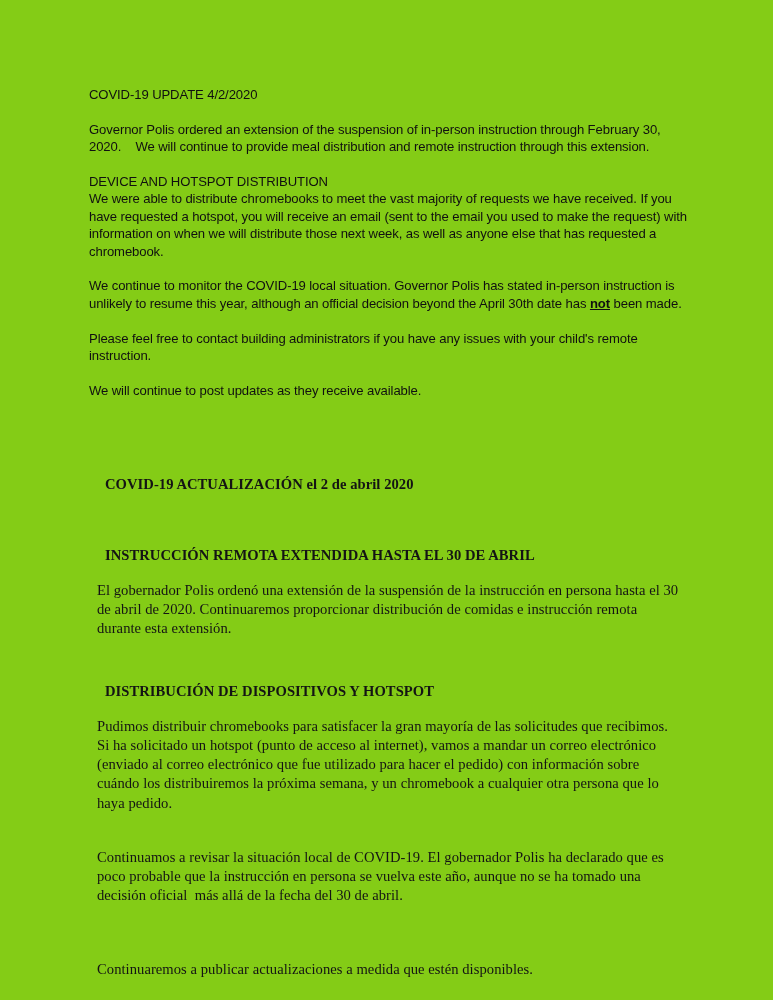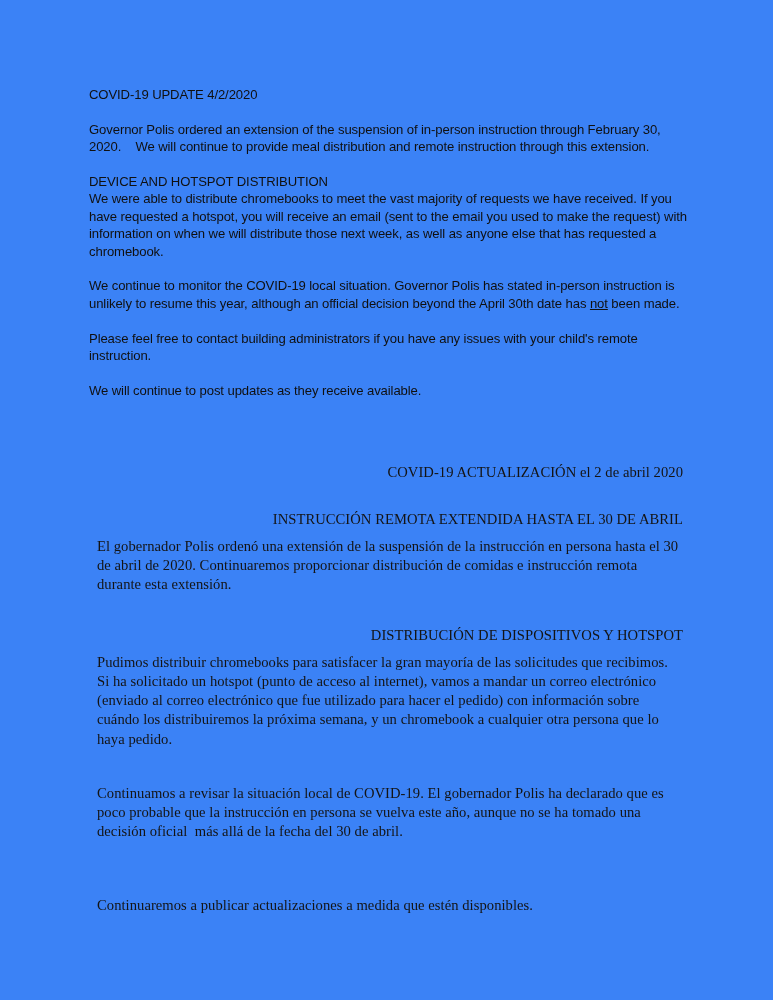--- a/index.html
+++ b/index.html
@@ -11,21 +11,21 @@
   body {
     width: 773px;
     height: 1000px;
     position: relative;
     overflow: hidden;
     -webkit-font-smoothing: none;
   }
   .page {
     position: absolute;
     inset: 0;
-    background: #3b82f6;
+    background: #84cc16;
     padding: 8px;
   }
   .doc-body {
     position: absolute;
     left: 89px;
     top: 86px;
     width: 598px;
   }
 
   
@@ -39,38 +39,37 @@
   .en .spacer-lg { height: 17.4px; }
   .en .spacer-md { height: 17.4px; }
   .en .heading {
     margin: 0;
     font-weight: 400;
     font-size: 13.1px;
     line-height: 17.4px;
   }
   .en p { margin: 0; }
   .u-bold-underline {
-    font-weight: 400;
+    font-weight: 700;
     text-decoration: underline;
   }
 
   
   .es {
     font-family: "Liberation Serif", "DejaVu Serif", serif;
     font-size: 14.6px;
     line-height: 19.2px;
     color: #141414;
     letter-spacing: 0.05px;
   }
   .es .heading {
-    margin: 4px;
-    font-weight: 400;
+    margin: 16px;
+    font-weight: 700;
     font-size: 14.6px;
     line-height: 19.2px;
-    text-align: right;
   }
   .es p { margin: 8px; }
   .es .spacer-md { height: 19.2px; }
 
   .gap-sections { height: 60px; }
 
   .pre-space { white-space: pre-wrap; }
 </style>
 </head>
 <body>

